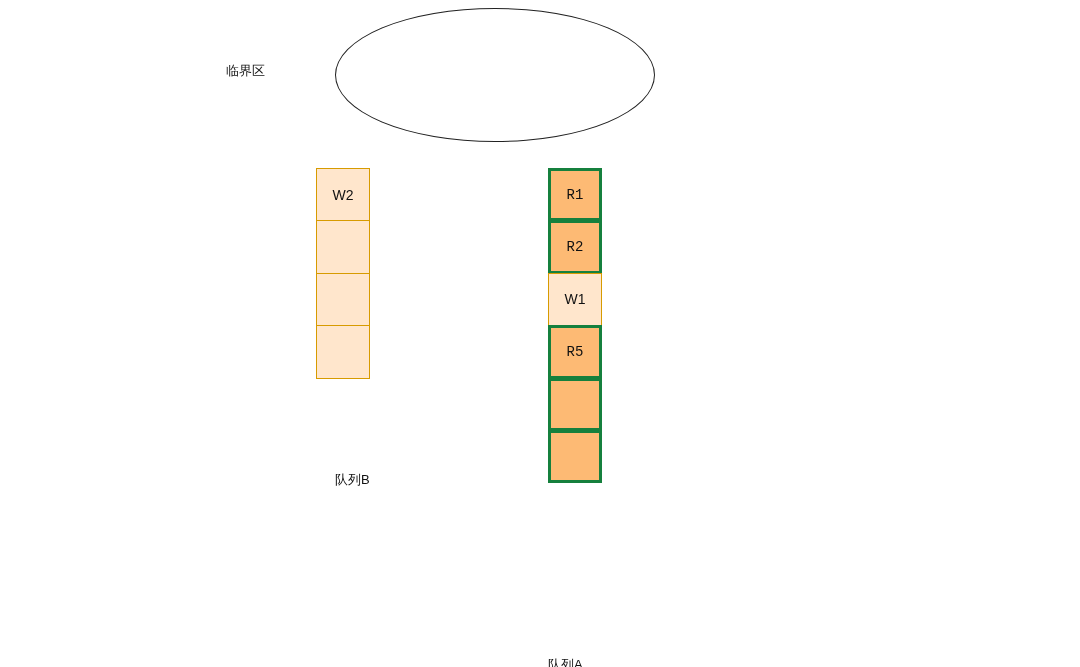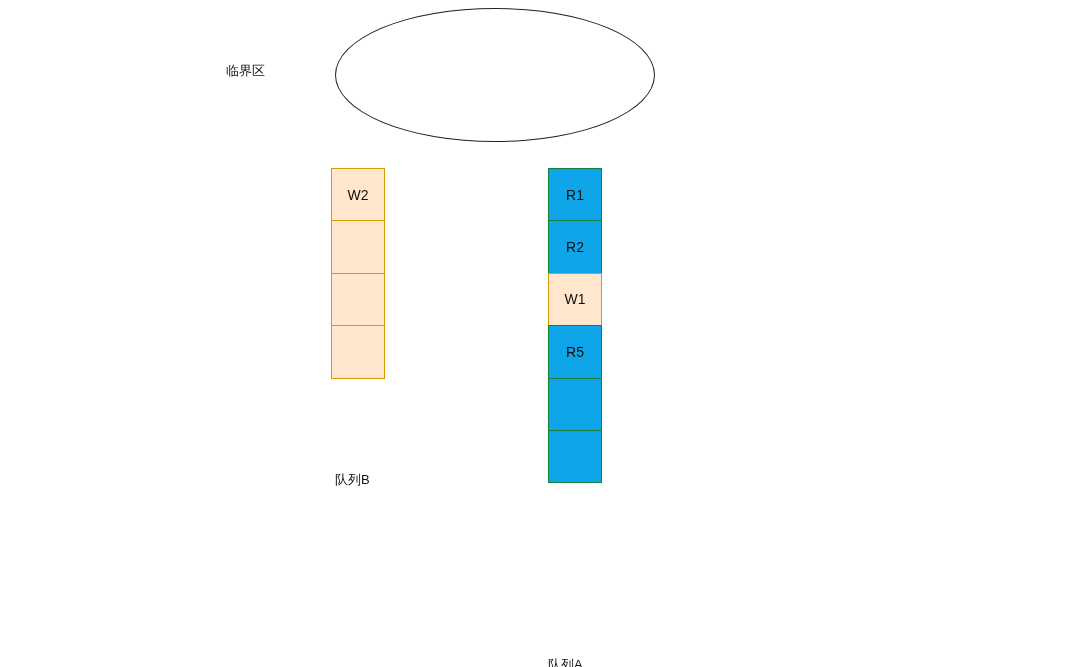--- a/index.html
+++ b/index.html
@@ -3,29 +3,29 @@
 <meta charset="utf-8">
 <style>
   html, body { margin:0; padding:0; background:#ffffff; }
   body { width:1080px; height:667px; position:relative; overflow:hidden; font-family:"Liberation Sans", "DejaVu Sans", sans-serif; }
   .label { position:absolute; font-size:13px; color:#111; white-space:nowrap; }
   .ellipse { position:absolute; left:335px; top:8px; width:320px; height:134px; box-sizing:border-box; border:1.5px solid #222; border-radius:50%; background:#fff; }
   .queue { position:absolute; width:54px; display:flex; flex-direction:column; }
   .cell { height:53.4px; box-sizing:border-box; display:flex; align-items:center; justify-content:center; font-size:14px; color:#111; margin-top:-1px; }
   .cell:first-child { margin-top:0; }
   .cell.w { background:#ffe6cc; border:1px solid #d79b00; }
-  .cell.r { background:#0ea5e9; border:1px solid #15803d; }
+  .cell.r { background:#fdba74; border:3px solid #15803d;font-family:Liberation Mono, monospace; }
 </style>
 </head>
 <body>
 
 <div class="label" style="left:226px; top:62px;">临界区</div>
 <div class="ellipse"></div>
 
-<div class="queue" style="left:331px; top:168px;border-radius:13px;">
+<div class="queue" style="left:316px; top:168px;border-radius:13px;">
   <div class="cell w">W2</div>
   <div class="cell w"></div>
   <div class="cell w"></div>
   <div class="cell w"></div>
 </div>
 <div class="label" style="left:335px; top:471px;">队列B</div>
 
 <div class="queue" style="left:548px; top:168px;">
   <div class="cell r">R1</div>
   <div class="cell r">R2</div>

